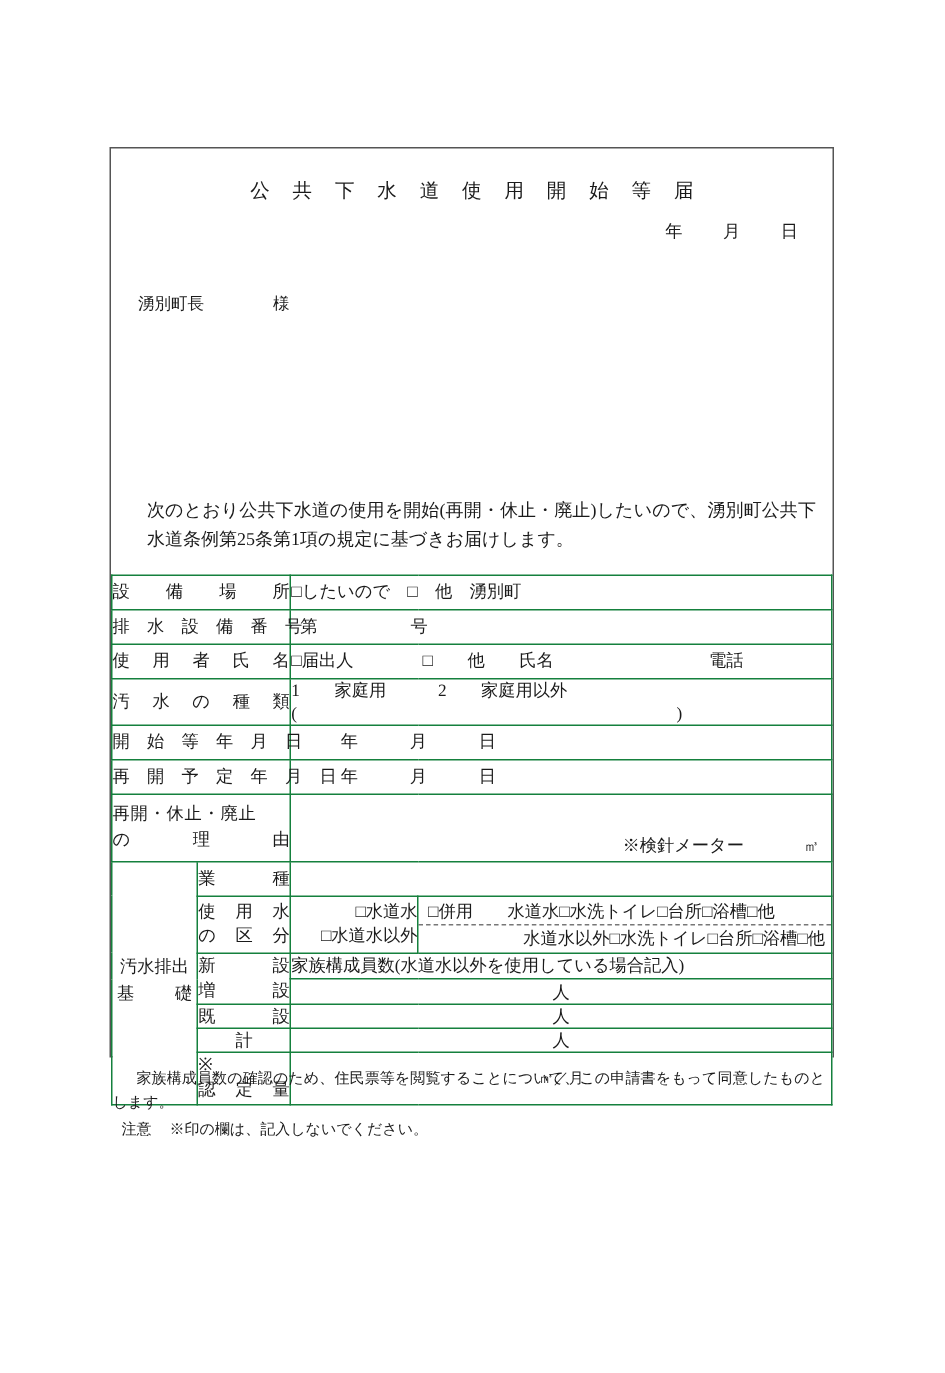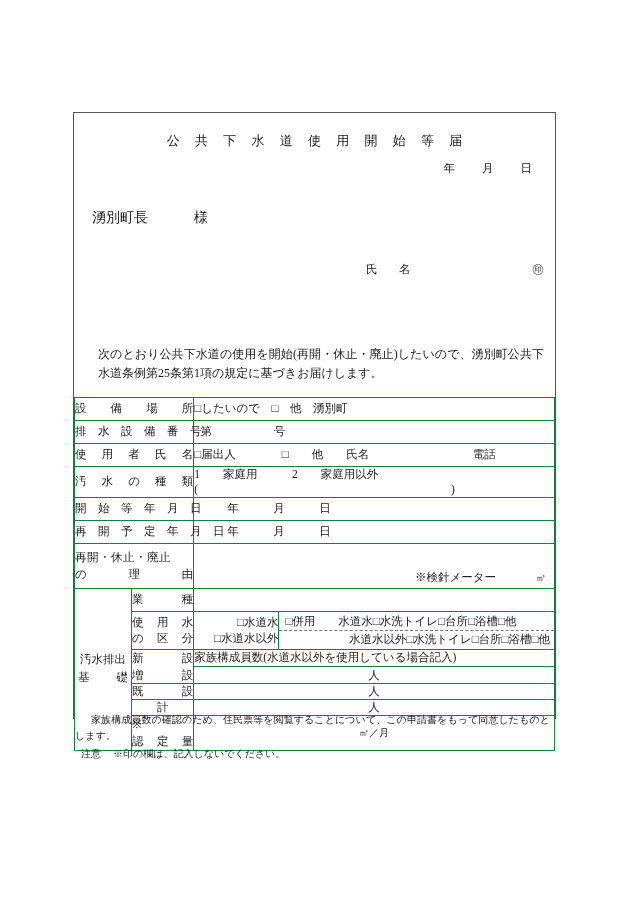--- a/index.html
+++ b/index.html
@@ -13,21 +13,21 @@
     font-family: "Liberation Serif", "DejaVu Serif", serif;
     color: #1a1a1a;
     position: relative;
     overflow: hidden;
   }
 
   
   #form-frame {
     position: absolute;
     left: 73px;
-    top: 112px;
+    top: 98px;
     width: 483px;
     height: 607px;
     border: 1px solid #555;
     box-sizing: border-box;
     background: #fff;
   }
 
   
   .header-area {
     position: relative;
@@ -48,21 +48,21 @@
     letter-spacing: 1px;
   }
   .date-line span { display: inline-block; }
   .date-y { margin-right: 26px; }
   .date-m { margin-right: 26px; }
 
   .addressee {
     position: absolute;
     left: 18px;
     top: 96px;
-    font-size: 14px;
+    font-size: 11px;
   }
   .addressee .sama { display: inline-block; margin-left: 46px; }
 
   .signer-block {
     position: absolute;
     left: 292px;
     top: 148px;
     font-size: 11.5px;
     width: 180px;
   }
@@ -230,24 +230,20 @@
 
     <div class="date-line">
       <span class="date-y">年</span><span class="date-m">月</span><span class="date-d">日</span>
     </div>
 
     <div class="addressee">
       <span>湧別町長</span><span class="sama">様</span>
     </div>
 
     <div class="signer-block">
-      <div class="signer-row">
-        <span class="signer-label">氏　名</span>
-        <span class="seal-mark">㊞</span>
-      </div>
     </div>
   </div>
 
   <div class="preamble">
     <p class="indent">次のとおり公共下水道の使用を開始(再開・休止・廃止)したいので、湧別町公共下水道条例第25条第1項の規定に基づきお届けします。</p>
   </div>
 
   <table class="form-table">
     <colgroup>
       <col style="width:57px">

